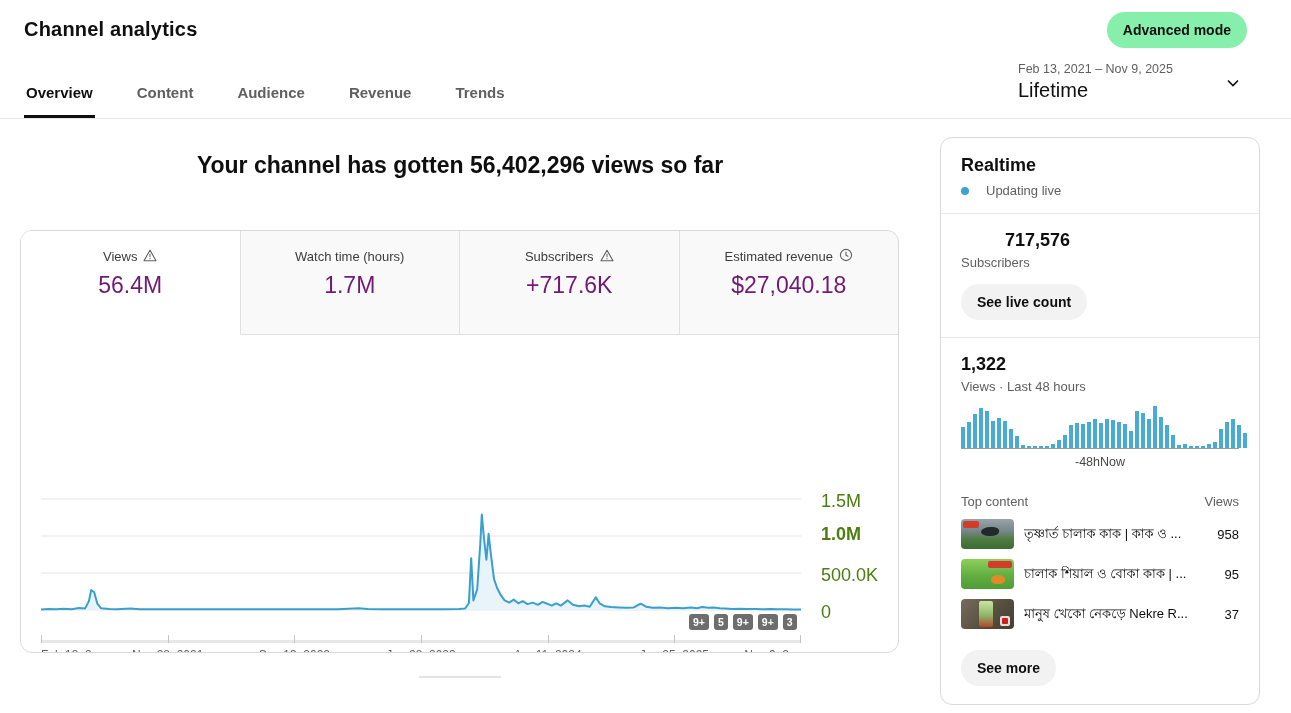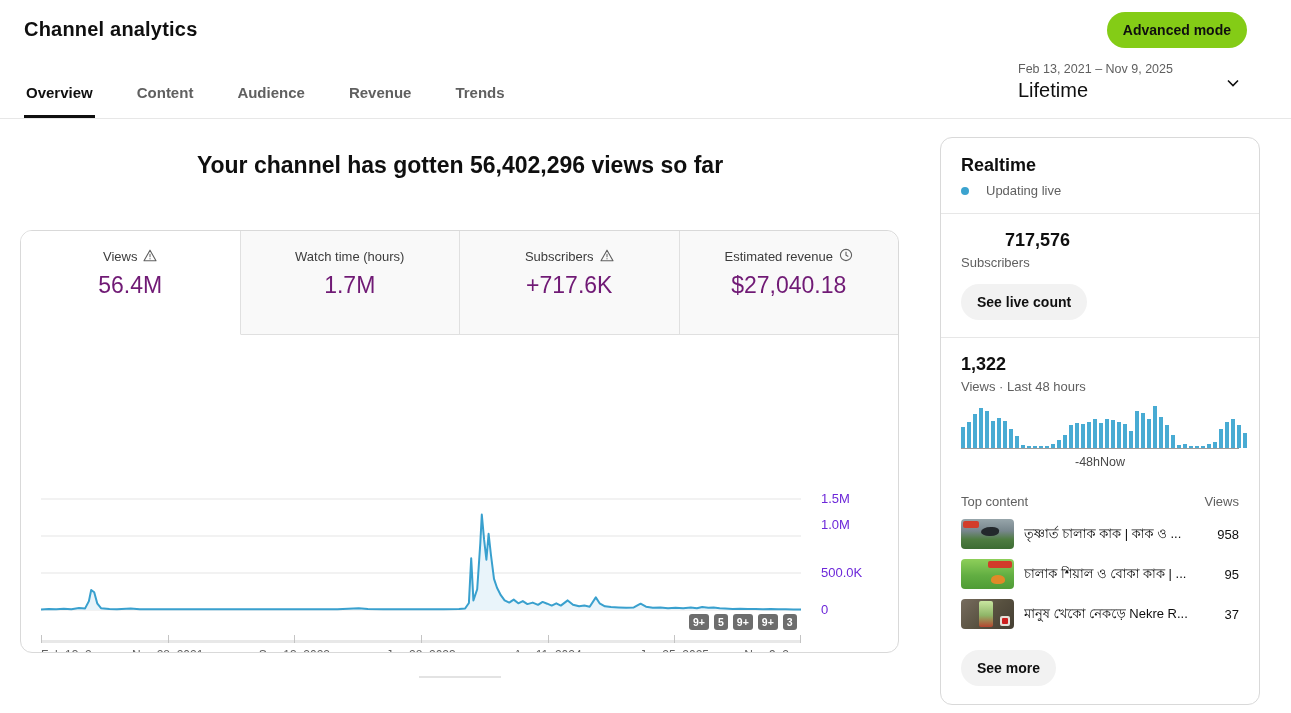--- a/index.html
+++ b/index.html
@@ -3,21 +3,21 @@
 <meta charset="utf-8">
 <style>
   * { margin:0; padding:0; box-sizing:border-box; }
   html,body { width:1291px; height:713px; background:#fff; overflow:hidden;
               font-family:"Liberation Sans", sans-serif; color:#0f0f0f; }
   .abs { position:absolute; }
 
   
   #page-title { left:24px; top:18px; font-size:20px; font-weight:700; letter-spacing:.2px; }
   #advanced-btn { right:44px; top:12px; height:36px; padding:0 16px; border:none; border-radius:18px;
-                  background:#84cc16; font-size:14px; font-weight:600; color:#0f0f0f; cursor:pointer;
+                  background:#86efac; font-size:14px; font-weight:600; color:#0f0f0f; cursor:pointer;
                   font-family:inherit; }
   #date-picker { left:1018px; top:62px; width:226px; cursor:pointer; }
   #date-range { font-size:12.5px; color:#606060; }
   #date-period { font-size:20px; color:#0f0f0f; margin-top:3px; }
   #date-chevron { position:absolute; right:2px; top:12px; }
 
   
   #tabbar { left:0; top:80px; width:1291px; height:39px; border-bottom:1px solid #e7e7e7;
             display:flex; align-items:flex-end; padding-left:24px; }
   .tab { font-size:15px; font-weight:600; color:#606060; padding:0 2px 14px 2px; margin-right:40px;
@@ -33,21 +33,21 @@
   #metric-strip { display:flex; height:104px; }
   .metric-tab { flex:1; padding-top:16px; text-align:center; background:#f9f9f9;
                 border-right:1px solid #e0e0e0; border-bottom:1px solid #e0e0e0; cursor:pointer; }
   .metric-tab:last-child { border-right:none; border-top-right-radius:12px; }
   .metric-tab.selected { background:#fff; border-bottom-color:transparent; }
   .metric-label { font-size:13px; color:#3c3c3c; display:inline-flex; align-items:center; gap:6px; }
   .metric-value { font-size:23px; color:#701a75; margin-top:7px; }
 
   #chart-region { position:relative; width:100%; height:318px; }
   #main-chart-svg { position:absolute; left:20px; top:150px; }
-  .y-tick { position:absolute; left:800px; font-size:13px; color:#6d28d9; }
+  .y-tick { position:absolute; left:800px; font-size:18px; color:#4d7c0f; }
   #scrubber { position:absolute; left:20px; top:305px; width:760px; height:3px; background:#e8e8e8; }
   .scrub-tick { position:absolute; top:-5px; width:1px; height:8px; background:#c4c4c4; }
   .x-tick { position:absolute; top:313px; font-size:12px; color:#606060; white-space:nowrap; }
   #badge-row { position:absolute; left:668px; top:279px; display:flex; gap:5px; }
   .marker-badge { background:#6d6d6d; color:#fff; font-size:10.5px; font-weight:700;
                   border-radius:3px; padding:2px 4px; min-width:12px; text-align:center; cursor:pointer; }
   .pill-btn { height:36px; padding:0 16px; border:none; border-radius:18px; background:#f2f2f2;
               font-size:14px; font-weight:600; color:#0f0f0f; cursor:pointer; font-family:inherit; }
 
   #bottom-hint { left:419px; top:676px; width:82px; height:2px; background:#e3e3e3; }
@@ -171,21 +171,21 @@
     <svg id="main-chart-svg" width="760" height="130">
         <line x1="0" x2="760" y1="14" y2="14" stroke="#e5e5e5" stroke-width="1"></line>
         <line x1="0" x2="760" y1="51" y2="51" stroke="#e5e5e5" stroke-width="1"></line>
         <line x1="0" x2="760" y1="88" y2="88" stroke="#e5e5e5" stroke-width="1"></line>
         <line x1="0" x2="760" y1="125" y2="125" stroke="#e5e5e5" stroke-width="1"></line>
         <polygon points="0,125 0.0,124.4 7.6,124.1 15.2,124.3 22.8,123.7 30.4,124.2 38.0,123.1 44.1,123.4 47.9,116.1 50.2,105.0 53.2,107.2 56.2,118.3 60.0,123.2 68.4,124.1 76.0,124.3 89.7,123.5 98.8,124.3 114.0,124.3 129.2,124.2 144.4,124.3 159.6,124.3 182.4,124.3 205.2,124.3 228.0,124.3 250.8,124.3 273.6,124.3 296.4,124.3 317.7,123.2 326.8,124.1 342.0,124.3 357.2,124.3 372.4,124.3 387.6,124.3 402.8,124.2 418.0,124.1 424.1,123.5 427.9,118.0 430.2,73.2 432.4,115.4 436.2,104.3 439.3,58.4 440.8,29.5 443.1,54.7 445.4,74.7 447.6,48.8 449.9,69.5 453.0,93.9 456.0,102.8 459.8,110.2 463.6,115.4 468.2,117.6 472.7,114.6 477.3,118.3 481.8,116.1 486.4,119.1 491.7,117.6 497.0,119.8 501.6,116.9 506.2,118.7 510.7,120.6 515.3,118.3 519.8,120.6 526.7,115.4 532.0,119.8 538.1,121.3 543.4,120.6 548.7,121.7 554.8,112.4 558.6,118.3 563.9,121.3 570.0,122.0 577.6,122.4 585.2,122.8 592.8,122.4 599.6,118.7 605.0,121.7 611.8,122.8 619.4,122.4 627.0,123.2 634.6,122.8 642.2,123.2 649.8,122.4 655.9,123.2 661.2,122.0 667.3,122.8 672.6,122.4 678.7,123.2 684.0,123.5 691.6,123.9 699.2,123.7 706.8,124.1 714.4,123.9 722.0,124.3 729.6,124.1 737.2,124.3 744.8,124.3 752.4,124.4 760.0,124.4 760,125" fill="#e9f4fa"></polygon>
         <polyline points="0.0,124.4 7.6,124.1 15.2,124.3 22.8,123.7 30.4,124.2 38.0,123.1 44.1,123.4 47.9,116.1 50.2,105.0 53.2,107.2 56.2,118.3 60.0,123.2 68.4,124.1 76.0,124.3 89.7,123.5 98.8,124.3 114.0,124.3 129.2,124.2 144.4,124.3 159.6,124.3 182.4,124.3 205.2,124.3 228.0,124.3 250.8,124.3 273.6,124.3 296.4,124.3 317.7,123.2 326.8,124.1 342.0,124.3 357.2,124.3 372.4,124.3 387.6,124.3 402.8,124.2 418.0,124.1 424.1,123.5 427.9,118.0 430.2,73.2 432.4,115.4 436.2,104.3 439.3,58.4 440.8,29.5 443.1,54.7 445.4,74.7 447.6,48.8 449.9,69.5 453.0,93.9 456.0,102.8 459.8,110.2 463.6,115.4 468.2,117.6 472.7,114.6 477.3,118.3 481.8,116.1 486.4,119.1 491.7,117.6 497.0,119.8 501.6,116.9 506.2,118.7 510.7,120.6 515.3,118.3 519.8,120.6 526.7,115.4 532.0,119.8 538.1,121.3 543.4,120.6 548.7,121.7 554.8,112.4 558.6,118.3 563.9,121.3 570.0,122.0 577.6,122.4 585.2,122.8 592.8,122.4 599.6,118.7 605.0,121.7 611.8,122.8 619.4,122.4 627.0,123.2 634.6,122.8 642.2,123.2 649.8,122.4 655.9,123.2 661.2,122.0 667.3,122.8 672.6,122.4 678.7,123.2 684.0,123.5 691.6,123.9 699.2,123.7 706.8,124.1 714.4,123.9 722.0,124.3 729.6,124.1 737.2,124.3 744.8,124.3 752.4,124.4 760.0,124.4" fill="none" stroke="#39a0ce" stroke-width="2" stroke-linejoin="round"></polyline>
       </svg>
     <div id="y-ticks">
         <span class="y-tick" style="top: 156px;">1.5M</span>
-        <span class="y-tick" style="top: 182px;">1.0M</span>
+        <span class="y-tick" style="top: 189px; font-weight: bold;">1.0M</span>
         <span class="y-tick" style="top: 230px;">500.0K</span>
         <span class="y-tick" style="top: 267px;">0</span>
       </div>
     <div id="scrubber">
         <div class="scrub-tick" style="left: 0px;"></div>
         <div class="scrub-tick" style="left: 126.667px;"></div>
         <div class="scrub-tick" style="left: 253.333px;"></div>
         <div class="scrub-tick" style="left: 380px;"></div>
         <div class="scrub-tick" style="left: 506.667px;"></div>
         <div class="scrub-tick" style="left: 633.333px;"></div>

